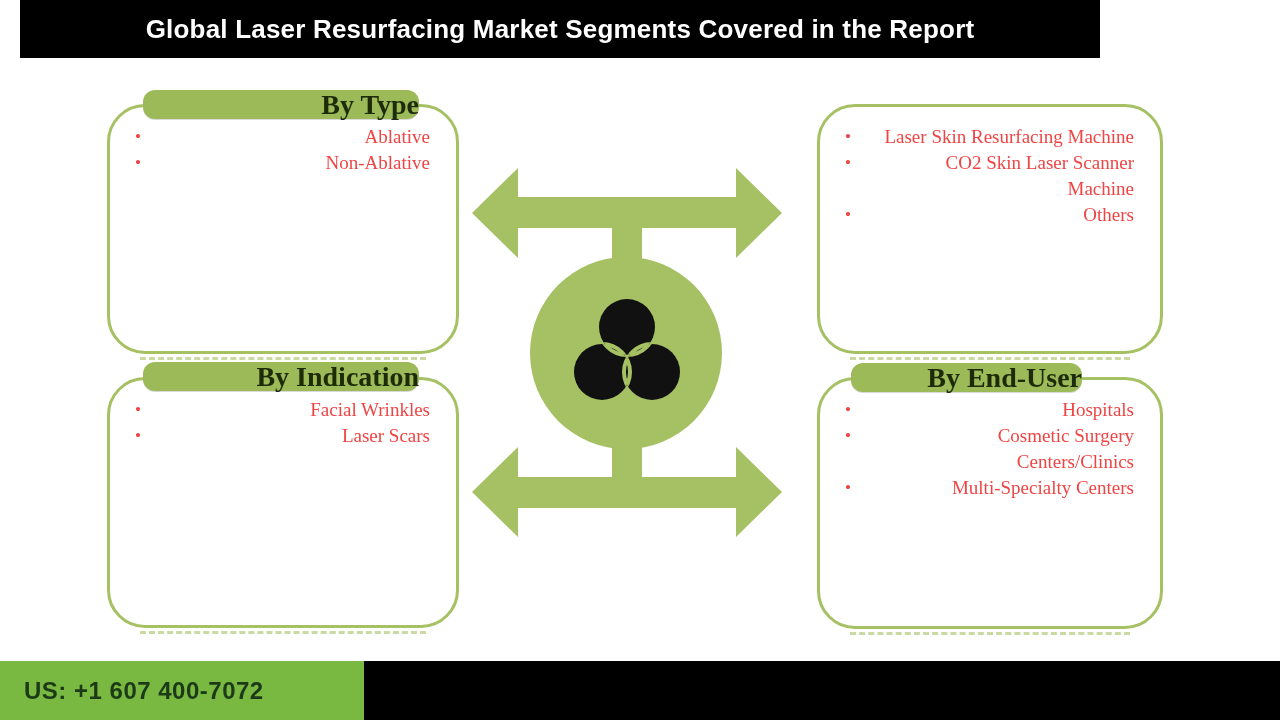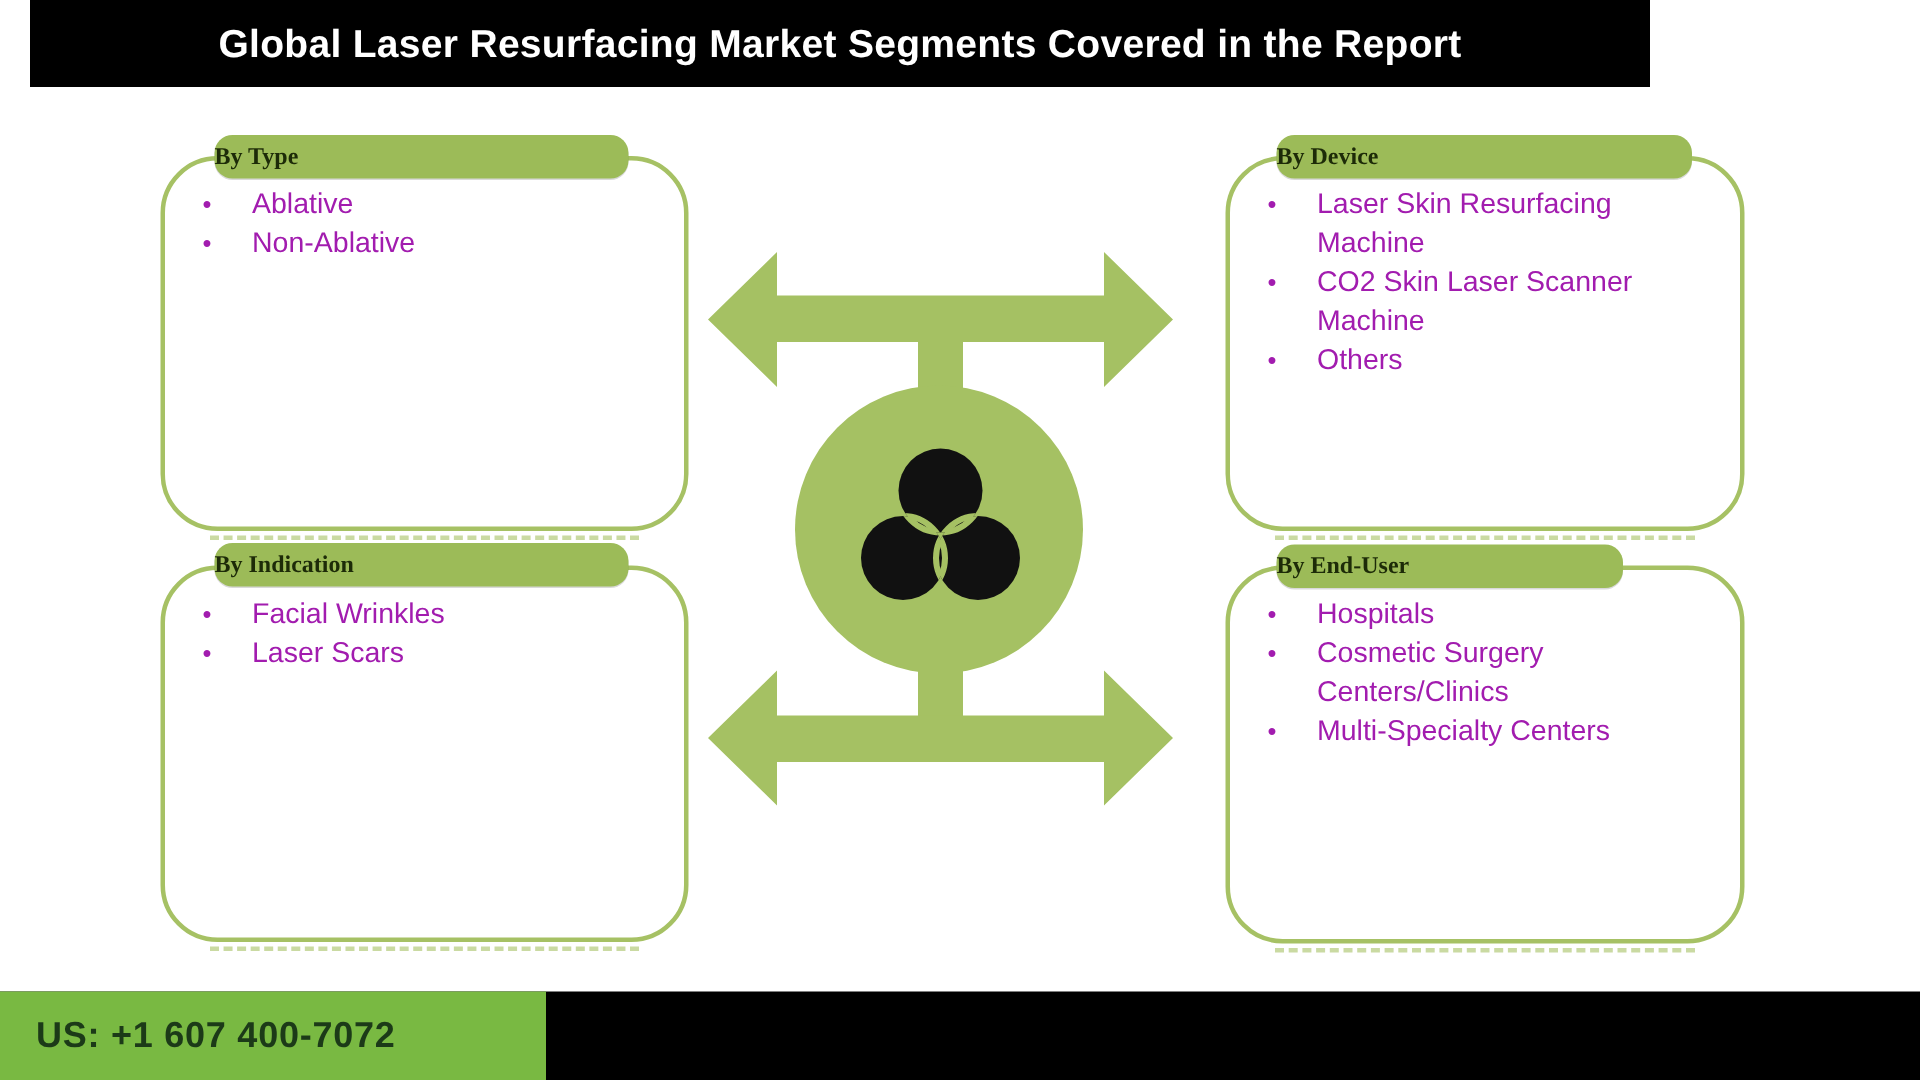--- a/index.html
+++ b/index.html
@@ -9,36 +9,36 @@
   
   .title-bar{position:absolute;left:20px;top:0;width:1080px;height:58px;background:#000000;}
   .title-bar h1{margin:0;height:58px;line-height:58px;text-align:center;color:#ffffff;
                 font-size:26px;font-weight:bold;letter-spacing:.2px;
                 font-family:"Liberation Sans",sans-serif;}
 
   
   .seg-box{position:absolute;background:#ffffff;border:3px solid #a6c164;border-radius:38px;}
   .seg-box::after{content:"";position:absolute;left:30px;right:30px;bottom:-9px;
                   border-top:3px dashed rgba(166,193,100,.6);}
-  .seg-head{position:absolute;background:#9cbb58;border-radius:12px;text-align:left;
-            font-family:"Liberation Serif",serif;font-weight:bold;font-size:16px;
+  .seg-head{position:absolute;background:#9cbb58;border-radius:12px;text-align:right;
+            font-family:"Liberation Serif",serif;font-weight:bold;font-size:28px;
             line-height:29px;color:#1d2b08;height:29px;
             box-shadow:0 1px 0 rgba(0,0,0,.15);}
   .box-tl{left:107px;top:104px;width:346px;height:244px;}
   .box-tr{left:817px;top:104px;width:340px;height:244px;}
   .box-bl{left:107px;top:377px;width:346px;height:245px;}
   .box-br{left:817px;top:377px;width:340px;height:246px;}
   .box-tl .seg-head{left:33px;top:-17px;width:276px;}
   .box-tr .seg-head{left:31px;top:-17px;width:277px;}
   .box-bl .seg-head{left:33px;top:-18px;width:276px;}
   .box-br .seg-head{left:31px;top:-17px;width:231px;}
 
   .seg-box ul{margin:17px 26px 0 0;padding:0;list-style:none;}
-  .seg-box li{position:relative;padding-left:58px;color:#a21caf;
-              font-family:Liberation Sans, sans-serif;font-size:19px;line-height:26px;}
+  .seg-box li{position:relative;padding-left:58px;color:#ef4444;
+              font-family:Liberation Serif, serif;font-size:19px;line-height:26px;text-align:right;}
   .seg-box li::before{content:"\2022";position:absolute;left:25px;top:0;font-size:17px;}
 
   
   .center-graphic{position:absolute;left:460px;top:160px;width:330px;height:395px;}
 
   
   .footer{position:absolute;left:0;top:661px;width:1280px;height:59px;background:#000000;padding-left:24px;}
   .phone-badge{position:absolute;left:0;top:0;width:364px;height:59px;background:#79b942;
                display:flex;align-items:center;}
   .phone-number{margin-left:24px;font-weight:bold;font-size:24px;color:#1c3a18;
@@ -59,21 +59,20 @@
 
   <div class="seg-box box-tl">
     <div class="seg-head">By Type</div>
     <ul>
       <li>Ablative</li>
       <li>Non-Ablative</li>
     </ul>
   </div>
 
   <div class="seg-box box-tr">
-    <div class="seg-head">By Device</div>
     <ul>
       <li>Laser Skin Resurfacing Machine</li>
       <li>CO2 Skin Laser Scanner Machine</li>
       <li>Others</li>
     </ul>
   </div>
 
   <div class="seg-box box-bl">
     <div class="seg-head">By Indication</div>
     <ul>

